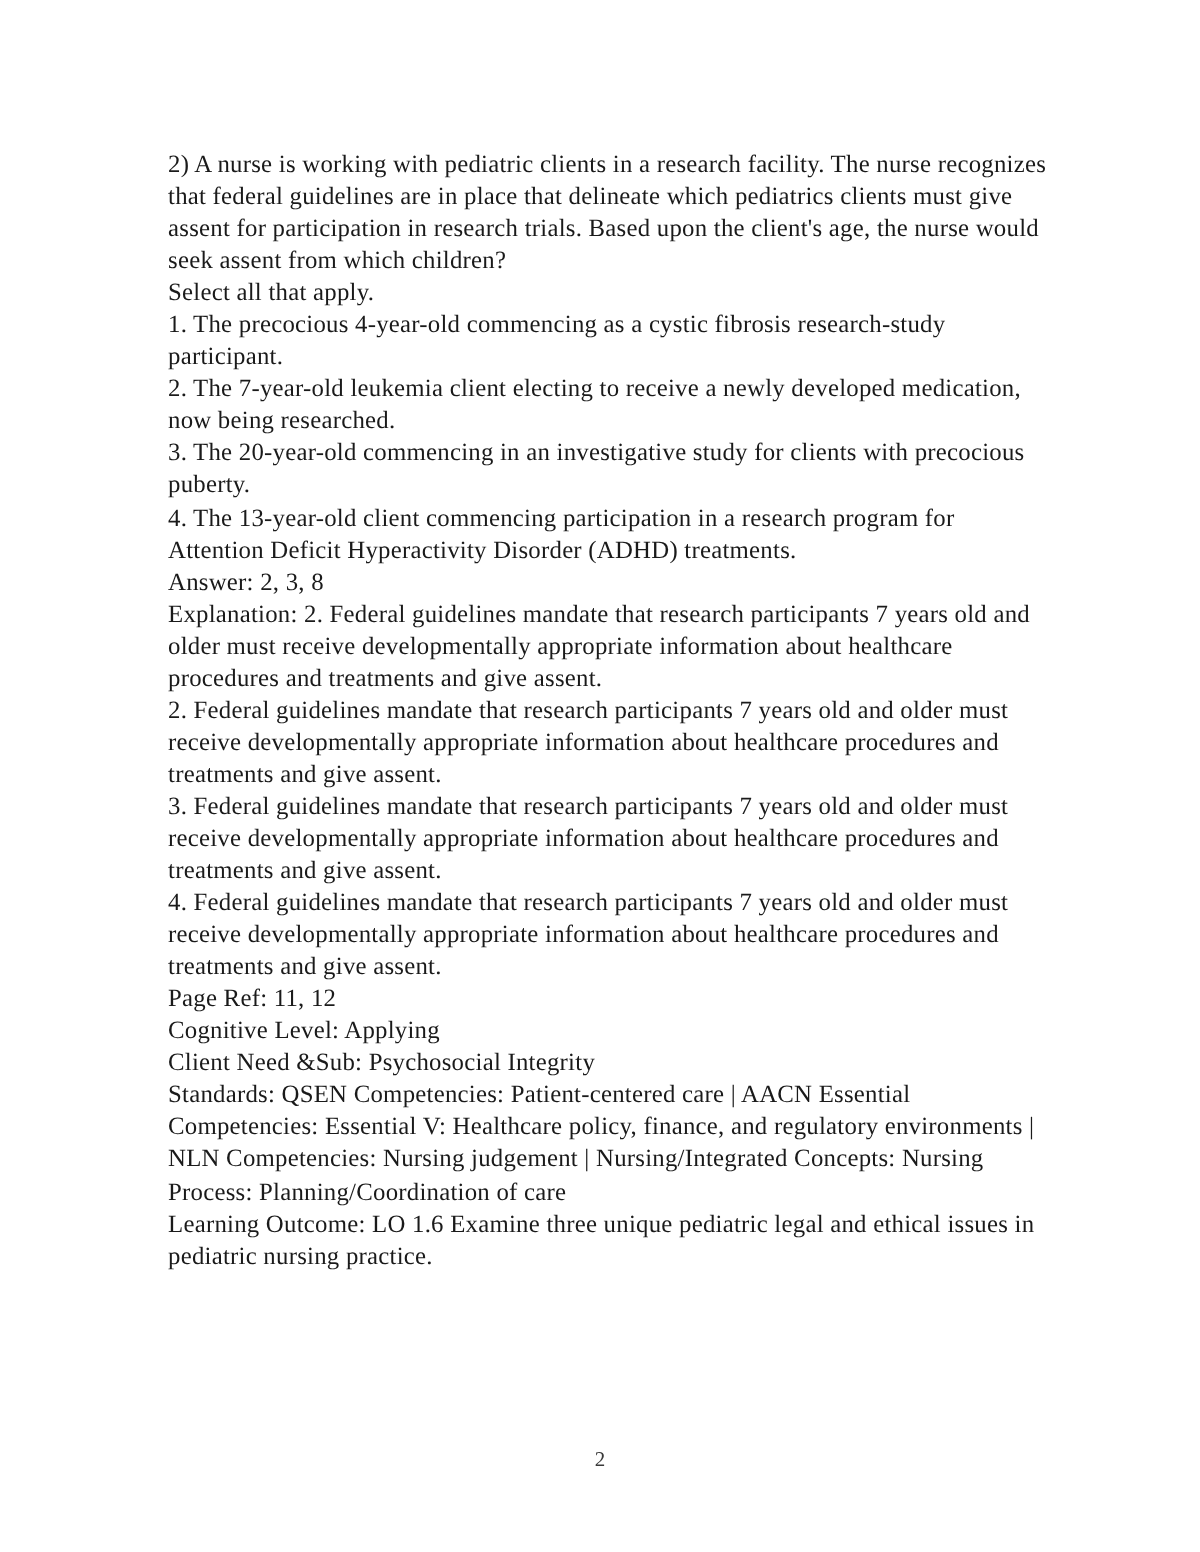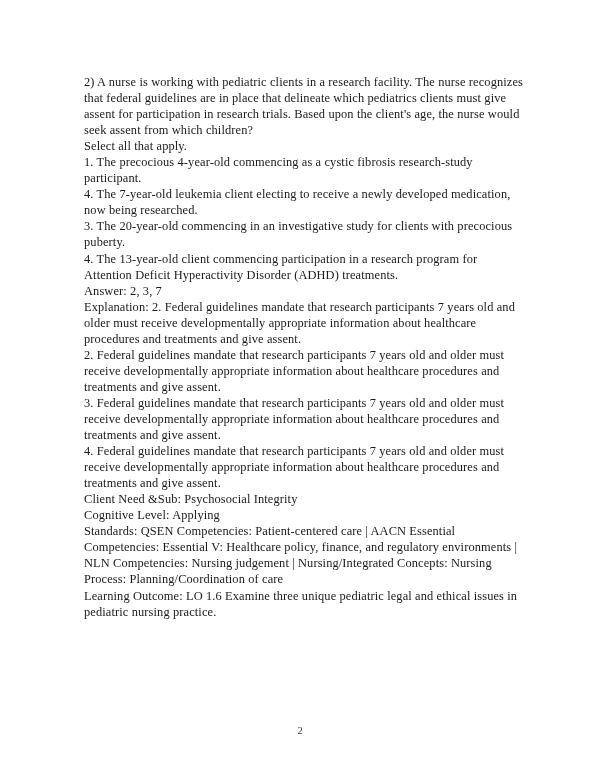--- a/index.html
+++ b/index.html
@@ -60,29 +60,30 @@
 </style>
 </head>
 <body>
 
 <div class="page">
 
   <div class="text-block">
     <p class="para">2) A nurse is working with pediatric clients in a research facility. The nurse recognizes that federal guidelines are in place that delineate which pediatrics clients must give assent for participation in research trials. Based upon the client's age, the nurse would seek assent from which children?</p>
     <p class="para">Select all that apply.</p>
     <p class="para">1. The precocious 4-year-old commencing as a cystic fibrosis research-study participant.</p>
-    <p class="para">4. The 7-year-old leukemia client electing to receive a newly developed medication, now being researched.</p>
+    <p class="para">2. The 7-year-old leukemia client electing to receive a newly developed medication, now being researched.</p>
     <p class="para">3. The 20-year-old commencing in an investigative study for clients with precocious puberty.</p>
     <p class="para">4. The 13-year-old client commencing participation in a research program for Attention Deficit Hyperactivity Disorder (ADHD) treatments.</p>
-    <p class="para">Answer:  2, 3, 7</p>
+    <p class="para">Answer:  2, 3, 8</p>
     <p class="para">Explanation:  2. Federal guidelines mandate that research participants 7 years old and older must receive developmentally appropriate information about healthcare procedures and treatments and give assent.</p>
     <p class="para">2. Federal guidelines mandate that research participants 7 years old and older must receive developmentally appropriate information about healthcare procedures and treatments and give assent.</p>
     <p class="para">3. Federal guidelines mandate that research participants 7 years old and older must receive developmentally appropriate information about healthcare procedures and treatments and give assent.</p>
     <p class="para">4. Federal guidelines mandate that research participants 7 years old and older must receive developmentally appropriate information about healthcare procedures and treatments and give assent.</p>
+    <p class="para">Page Ref: 11, 12</p>
+    <p class="para">Cognitive Level:  Applying</p>
     <p class="para">Client Need &amp;Sub:  Psychosocial Integrity</p>
-    <p class="para">Cognitive Level:  Applying</p>
     <p class="para">Standards:  QSEN Competencies: Patient-centered care | AACN Essential Competencies: Essential V: Healthcare policy, finance, and regulatory environments | NLN Competencies: Nursing judgement | Nursing/Integrated Concepts: Nursing Process: Planning/Coordination of care</p>
     <p class="para">Learning Outcome:  LO 1.6 Examine three unique pediatric legal and ethical issues in pediatric nursing practice.</p>
   </div>
 
   <div class="page-number">2</div>
 
 </div>
 
 </body></html>

